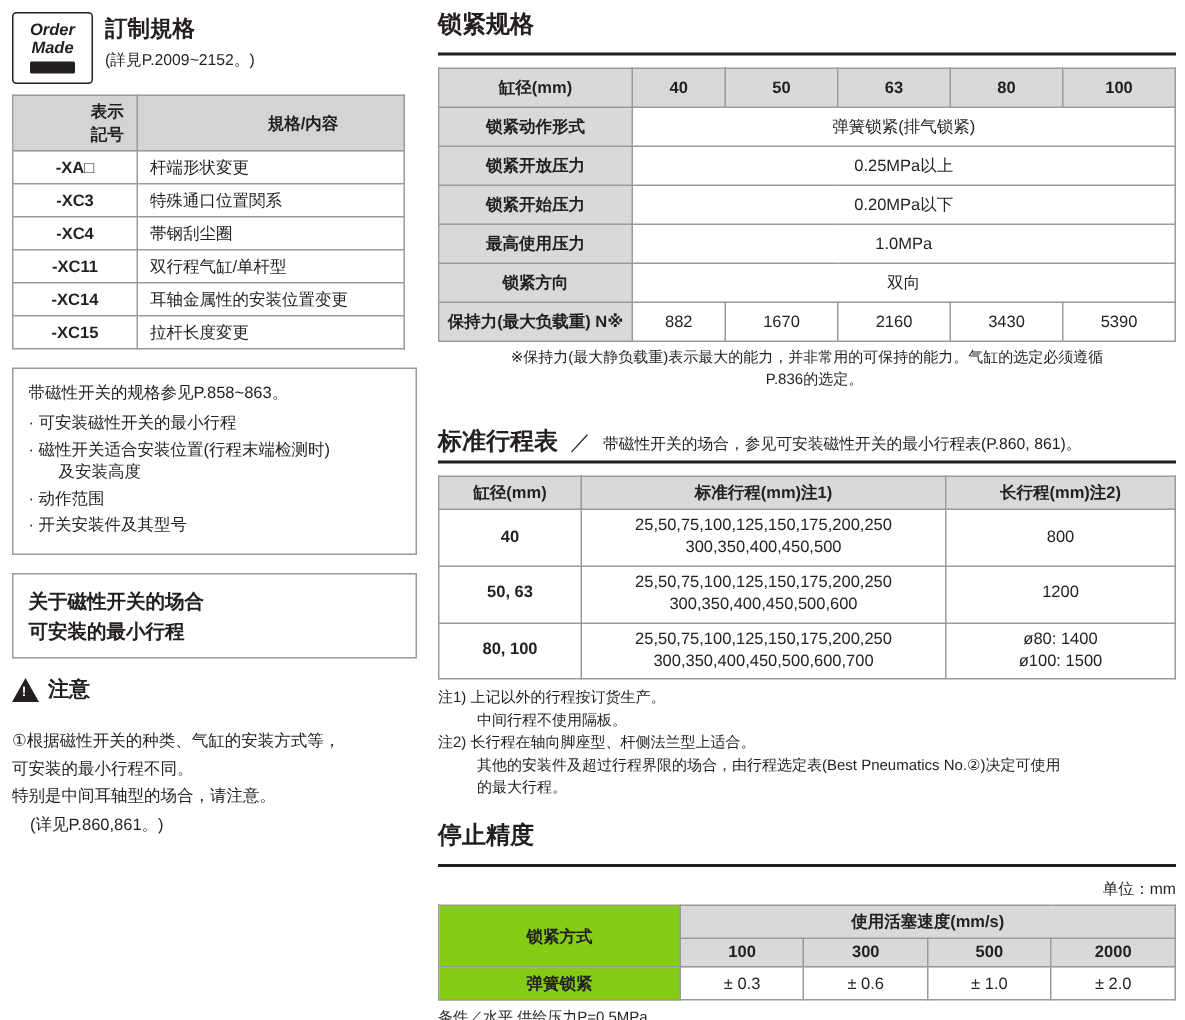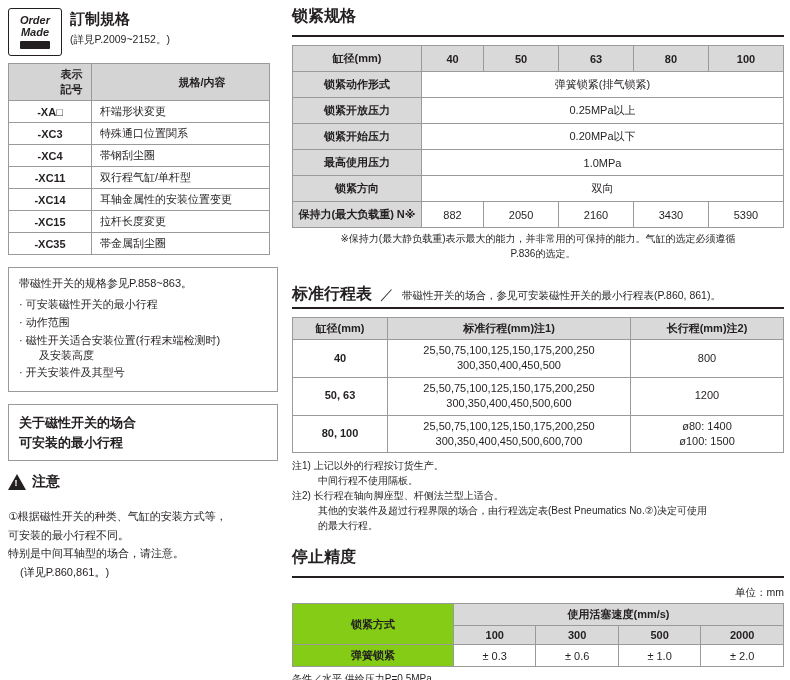--- a/index.html
+++ b/index.html
@@ -128,34 +128,30 @@
         <td class="desc">双行程气缸/单杆型</td>
       </tr>
       <tr>
         <td class="code">-XC14</td>
         <td class="desc">耳轴金属性的安装位置变更</td>
       </tr>
       <tr>
         <td class="code">-XC15</td>
         <td class="desc">拉杆长度変更</td>
       </tr>
-      <tr>
-        <td class="code">-XC35</td>
-        <td class="desc">帯金属刮尘圈</td>
-      </tr>
     </tbody>
   </table>
 
   <div class="box">
     <p>带磁性开关的规格参见P.858~863。</p>
     <ul class="bullets">
       <li>· <span>可安装磁性开关的最小行程</span></li>
-      <li>· <span>动作范围</span></li>
       <li>· <span>磁性开关适合安装位置(行程末端检测时)</span>
         <span class="sub">及安装高度</span></li>
+      <li>· <span>动作范围</span></li>
       <li>· <span>开关安装件及其型号</span></li>
     </ul>
   </div>
 
   <div class="box">
     <div class="box-title">关于磁性开关的场合</div>
     <div class="box-title">可安装的最小行程</div>
   </div>
 
   <div class="warn">
@@ -204,21 +200,21 @@
           <td class="rowhead">最高使用压力</td>
           <td class="c" colspan="5">1.0MPa</td>
         </tr>
         <tr>
           <td class="rowhead">锁紧方向</td>
           <td class="c" colspan="5">双向</td>
         </tr>
         <tr>
           <td class="rowhead">保持力(最大负载重) N※</td>
           <td class="c">882</td>
-          <td class="c">2050</td>
+          <td class="c">1670</td>
           <td class="c">2160</td>
           <td class="c">3430</td>
           <td class="c">5390</td>
         </tr>
       </tbody>
     </table>
     <div class="foot-note">
       <p>※保持力(最大静负载重)表示最大的能力，并非常用的可保持的能力。气缸的选定必须遵循</p>
       <p style="padding-left:10px;">P.836的选定。</p>
     </div>

